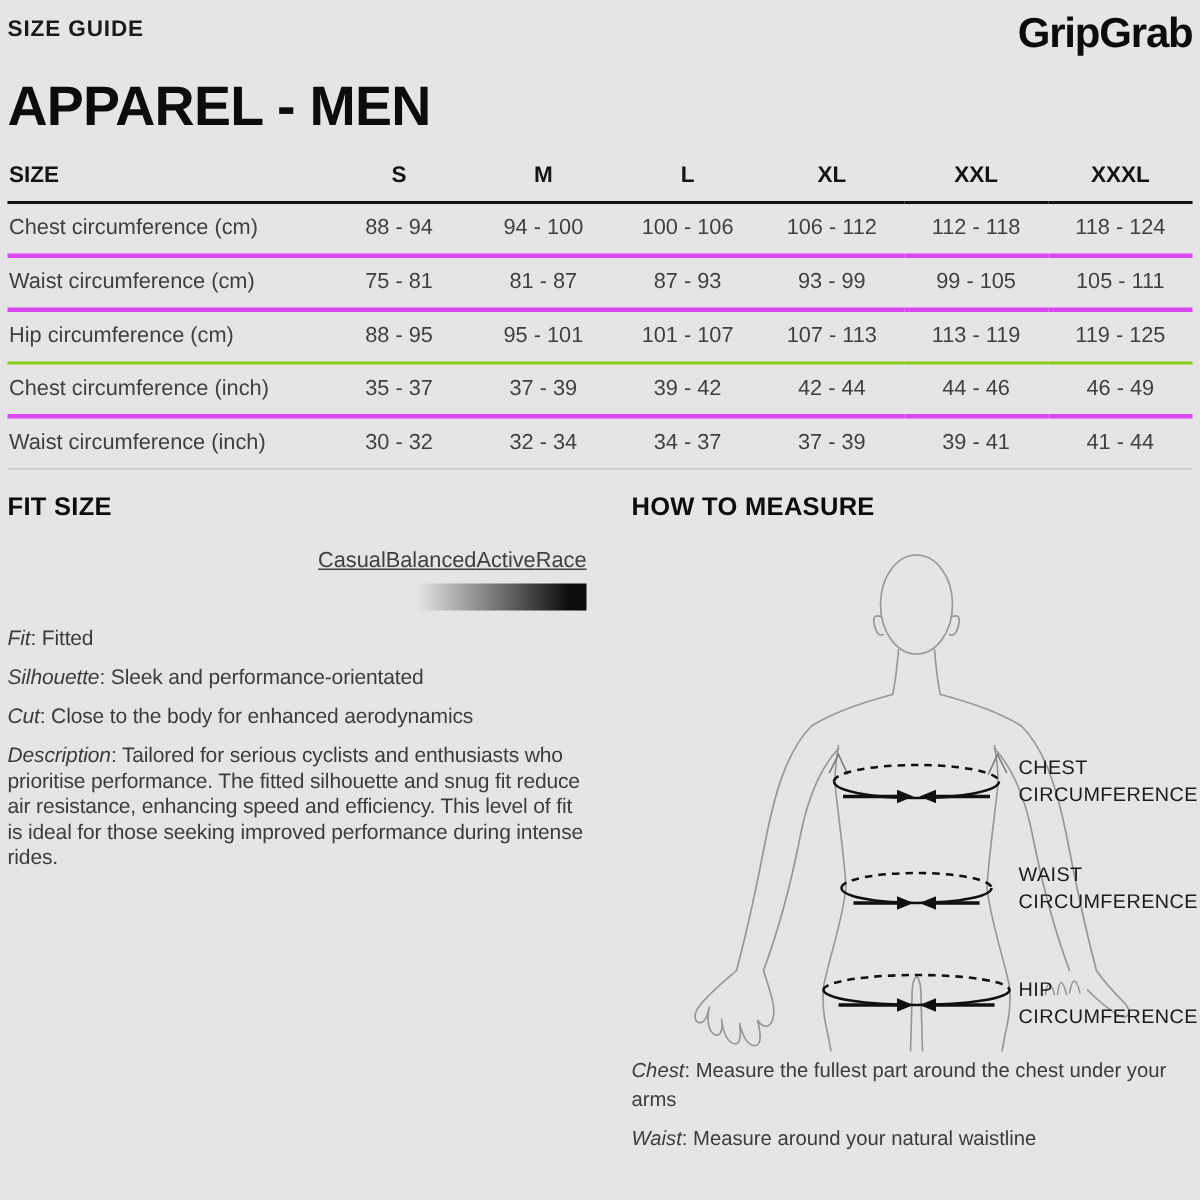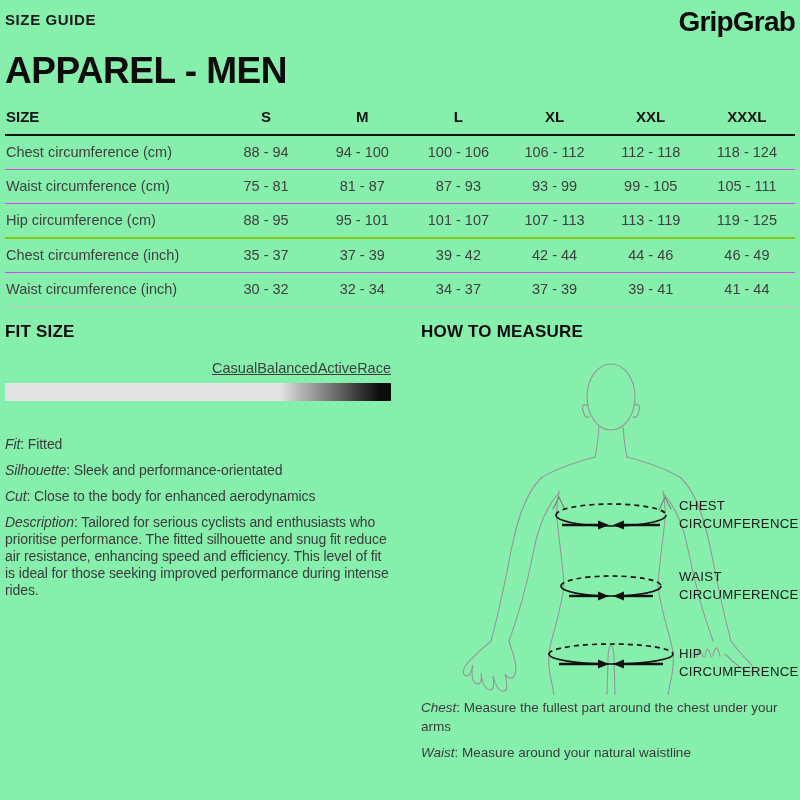--- a/index.html
+++ b/index.html
@@ -1,35 +1,35 @@
 <!DOCTYPE html>
 <html><head>
 <meta charset="utf-8">
 <style>
   html,body{margin:0;padding:0;background:#fff;}
   body{width:800px;height:800px;overflow:hidden;font-family:"Liberation Sans",sans-serif;color:#3f3f3f;}
-  .page{box-sizing:border-box;width:800px;height:800px;padding:8px 5px 0 5px;background:#86efac;}
+  .page{box-sizing:border-box;width:800px;height:800px;padding:8px 5px 0 5px;background:#e5e5e5;}
   .top-bar{display:flex;justify-content:space-between;align-items:flex-start;}
   .kicker{font-size:15px;font-weight:600;letter-spacing:.6px;color:#1a1a1a;padding-top:3px;}
   .brand{font-size:28px;font-weight:800;letter-spacing:-.8px;color:#0c0c0c;line-height:1;}
   h1{font-size:37px;font-weight:800;color:#0c0c0c;letter-spacing:-.5px;margin:16px 0 13px;line-height:1.05;}
   table{width:100%;border-collapse:collapse;table-layout:fixed;}
   thead th{border-bottom:2px solid #141414;font-size:15px;font-weight:700;color:#141414;text-align:center;padding:4px 0 9px;margin-left:20px;}
   th.rowlabel,td.rowlabel{text-align:left;width:212px;padding-left:1px;}
   tbody td{font-size:14.5px;color:#3f3f3f;text-align:center;height:33px;padding:0;}
-  tbody tr{border-bottom:1px solid #d946ef;}
+  tbody tr{border-bottom:3px solid #d946ef;}
   tbody tr.thick{border-bottom:2px solid #84cc16;}
   tbody tr:last-child{border-bottom:1px solid #c9c9c9;}
   .cols{display:flex;gap:30px;margin-top:15px;}
   .left{width:386px;flex:none;}
   .right{flex:1;min-width:0;}
   h2{font-size:17px;font-weight:800;color:#0c0c0c;margin:0 0 15px;letter-spacing:.2px;}
   .scale-labels{display:flex;justify-content:flex-end;font-size:14.5px;color:#3f3f3f;margin:18px 0 7px;text-decoration:underline;}
   .scale-bar{height:18px;width:100%;background:#e4e4e4;}
-  .fit-attrs{margin-top:35px;}
+  .fit-attrs{margin-top:10px;}
   .fit-attrs p{font-size:14px;line-height:1.22;margin:0 0 9px;letter-spacing:-.1px;color:#3c3c3c;}
   .measure-notes{margin-top:4px;}
   .measure-notes p{font-size:13.5px;line-height:1.4;margin:0 0 7px;color:#3c3c3c;}
   i{font-style:italic;}
   svg{display:block;}
   .svg-label{font-family:"Liberation Sans",sans-serif;font-size:13.2px;fill:#1a1a1a;letter-spacing:.3px;}
 </style>
 </head>
 <body>
 

